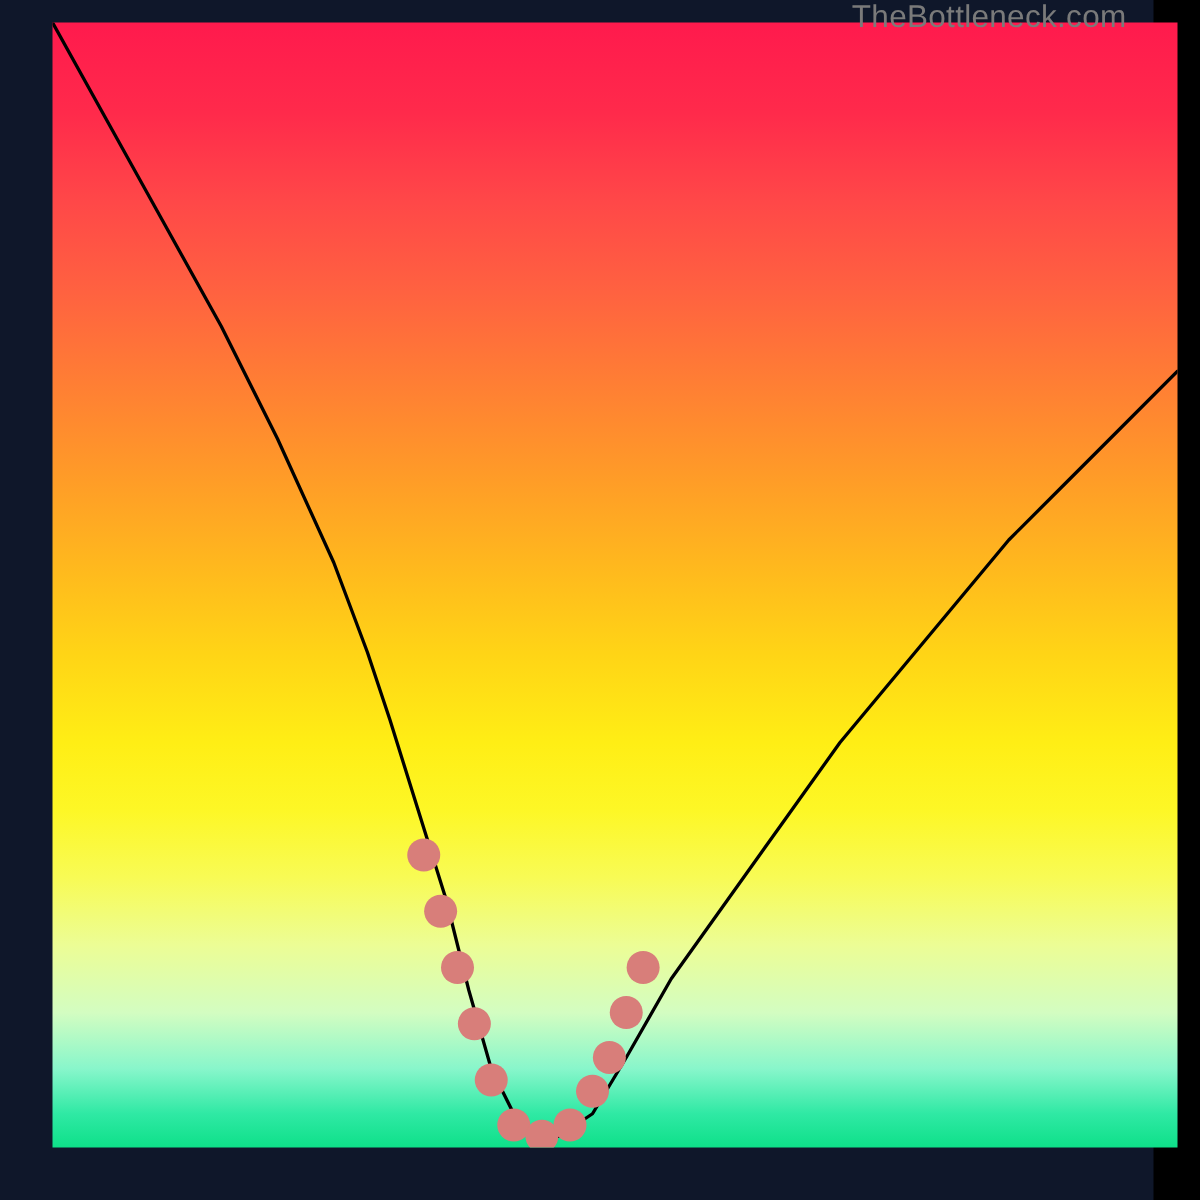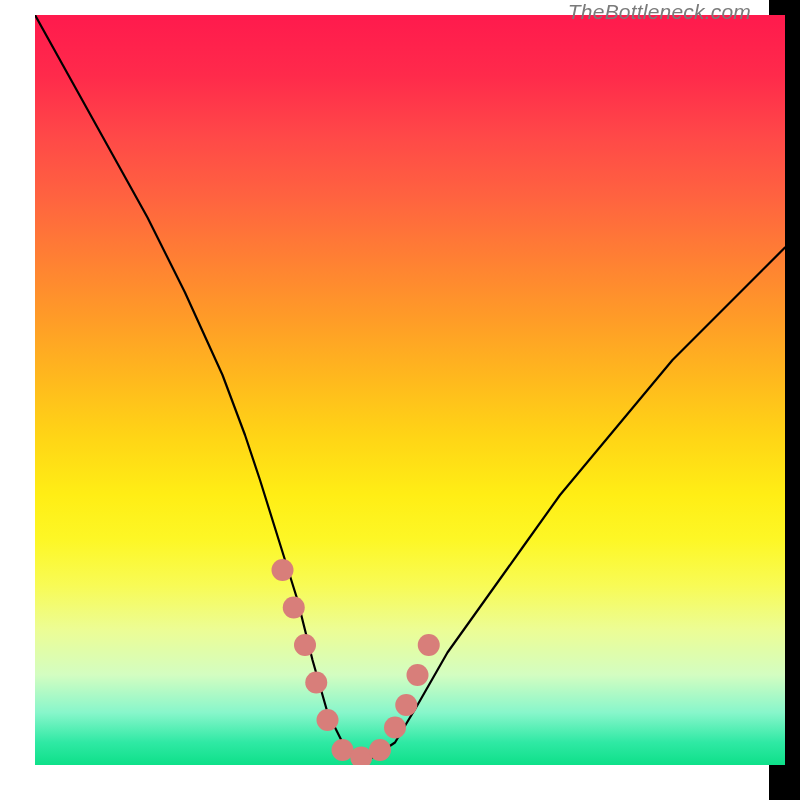--- a/index.html
+++ b/index.html
@@ -8,22 +8,21 @@
     width: 800px;
     height: 800px;
     overflow: hidden;
     background: #000;
     font-family: Arial, Helvetica, sans-serif;
   }
   .frame {
     position: relative;
     width: 769px;
     height: 800px;
-    background: #ffffff;
-    font-style: italic;
+    background: #0f172a;
   }
   .plot {
     position: absolute;
     left: 35px;
     top: 15px;
     width: 750px;
     height: 750px;
     background: linear-gradient(
       to bottom,
       #ff1a4d 0%,

